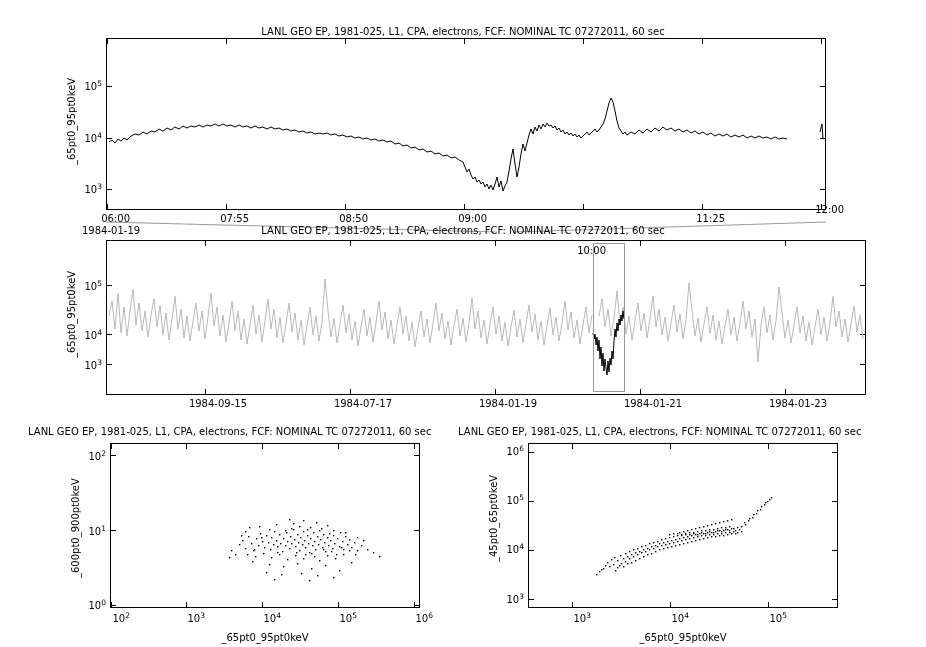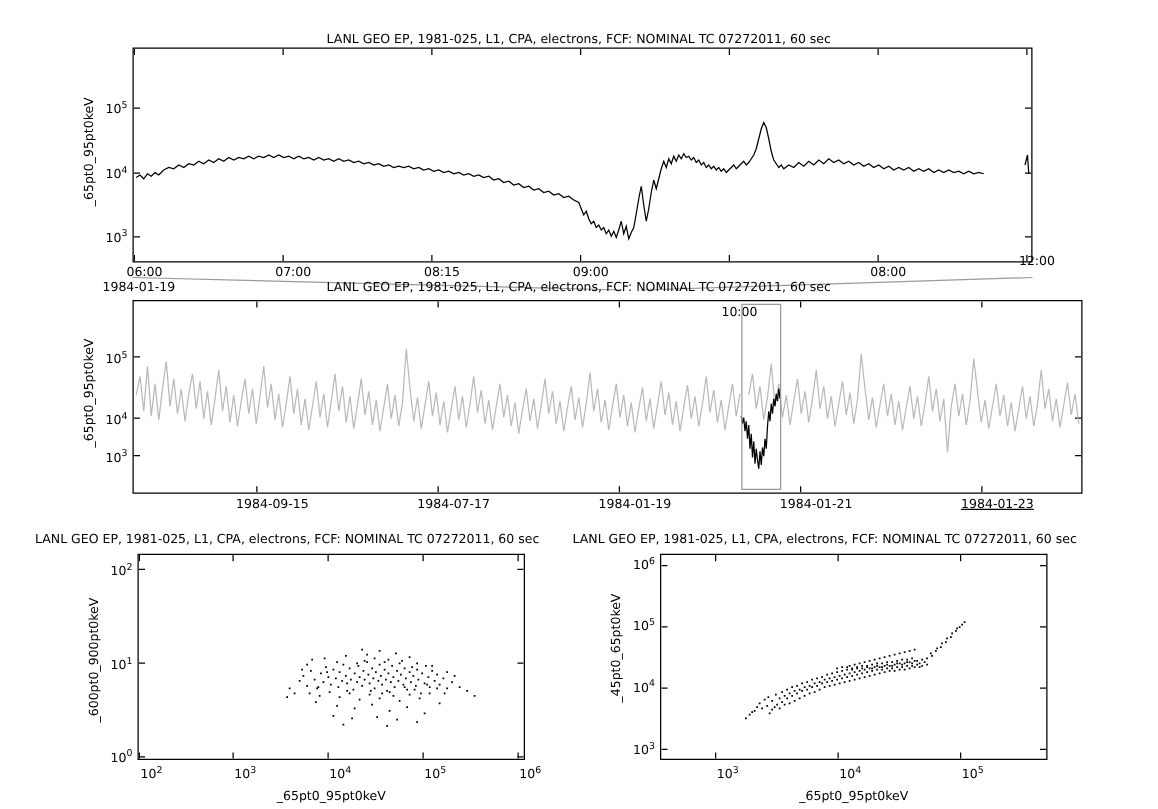--- a/index.html
+++ b/index.html
@@ -113,25 +113,25 @@
         <line class="tick-line" x1="595.5" y1="0" x2="595.5" y2="5"></line>
         <line class="tick-line" x1="714.5" y1="0" x2="714.5" y2="5"></line>
       </g>
 
       <path class="series-line" d="M2,103 L5,101 L8,104 L11,100 L14,102 L17,99 L20,101 L24,97 L28,95 L32,96 L36,93 L40,95 L44,92 L48,93 L52,90 L56,92 L60,89 L64,91 L68,88 L72,90 L76,87 L80,89 L84,87 L88,88 L92,86 L96,88 L100,86 L104,87 L108,85 L112,87 L116,85 L120,87 L124,86 L128,88 L132,86 L136,88 L140,87 L144,89 L148,87 L152,89 L156,88 L160,90 L164,88 L168,90 L172,89 L176,91 L180,90 L184,92 L188,91 L192,93 L196,92 L200,94 L204,93 L208,95 L212,94 L216,95 L220,94 L224,96 L228,95 L232,97 L236,96 L240,98 L244,97 L248,99 L252,98 L256,100 L260,99 L264,101 L268,100 L272,102 L276,101 L280,103 L284,102 L288,105 L292,104 L296,107 L300,106 L304,109 L308,108 L312,111 L316,110 L320,113 L324,112 L328,115 L332,114 L336,117 L340,116 L344,119 L348,118 L352,121 L356,123 L358,128 L360,133 L362,130 L364,136 L366,140 L368,138 L370,143 L372,141 L374,145 L376,143 L378,148 L380,145 L382,150 L384,146 L386,151 L388,145 L390,138 L392,148 L394,142 L396,152 L398,147 L400,143 L402,132 L404,120 L406,110 L408,125 L410,138 L412,128 L414,115 L416,105 L418,112 L420,104 L422,96 L424,90 L426,95 L428,88 L430,92 L432,86 L434,90 L436,85 L438,88 L440,84 L442,87 L444,86 L446,89 L448,87 L450,91 L452,89 L454,93 L456,91 L458,95 L460,93 L462,96 L464,94 L466,97 L468,95 L470,98 L472,96 L474,99 L476,97 L478,95 L480,93 L482,96 L484,94 L486,92 L488,90 L490,93 L492,91 L494,88 L496,85 L498,80 L500,72 L502,64 L504,59 L506,63 L508,72 L510,82 L512,89 L514,92 L516,95 L518,93 L520,96 L524,93 L528,95 L532,91 L536,94 L540,90 L544,93 L548,89 L552,92 L556,88 L560,91 L564,89 L568,92 L572,90 L576,93 L580,91 L584,94 L588,92 L592,95 L596,93 L600,96 L604,94 L608,97 L612,95 L616,97 L620,95 L624,98 L628,96 L632,98 L636,96 L640,99 L644,97 L648,99 L652,97 L656,99 L660,98 L664,100 L668,98 L672,100 L676,99 L680,100"></path>
       <path class="series-line" d="M713,93 L715,85 L716,100"></path>
     </svg>
   </div>
 
   <div class="xtick" style="left:82px; top:213px; width:48px;">06:00</div>
-  <div class="xtick" style="left:201px; top:213px; width:48px;">07:00</div>
-  <div class="xtick" style="left:320px; top:213px; width:48px;">08:15</div>
+  <div class="xtick" style="left:201px; top:213px; width:48px;">07:55</div>
+  <div class="xtick" style="left:320px; top:213px; width:48px;">08:50</div>
   <div class="xtick" style="left:439px; top:213px; width:48px;">09:00</div>
   <div class="xtick" style="left:558px; top:213px; width:48px;margin-top:32px;">10:00</div>
-  <div class="xtick" style="left:677px; top:213px; width:48px;">08:00</div>
+  <div class="xtick" style="left:677px; top:213px; width:48px;">11:25</div>
   <div class="xtick" style="left:796px; top:204px; width:48px;">12:00</div>
 
   <div class="xlabel" style="left:82px; top:225px; width:90px; text-align:left;">1984-01-19</div>
 </div>
 
 <svg class="panel" style="left:0px; top:210px;" width="926" height="50">
   <path class="connector" d="M106,12 L497,22"></path>
   <path class="connector" d="M826,12 L513,22"></path>
 </svg>
 
@@ -175,21 +175,21 @@
       <path class="series-line" d="M486,92 L487,98 L488,93 L489,104 L490,96 L491,110 L492,99 L493,118 L494,106 L495,125 L496,112 L497,130 L498,118 L499,127 L500,134 L501,120 L502,131 L503,117 L504,124 L505,110 L506,118 L507,100 L508,88 L509,96 L510,82 L511,90 L512,78 L513,84 L514,74 L515,80 L516,70 L517,78"></path>
 
       <rect class="zoombox" x="486.5" y="2.5" width="31" height="148"></rect>
     </svg>
   </div>
 
   <div class="xtick" style="left:163px; top:398px; width:84px;">1984-09-15</div>
   <div class="xtick" style="left:308px; top:398px; width:84px;">1984-07-17</div>
   <div class="xtick" style="left:453px; top:398px; width:84px;">1984-01-19</div>
   <div class="xtick" style="left:598px; top:398px; width:84px;">1984-01-21</div>
-  <div class="xtick" style="left:743px; top:398px; width:84px;text-decoration:underline;">1984-01-23</div>
+  <div class="xtick" style="left:743px; top:398px; width:84px;">1984-01-23</div>
 </div>
 
 <div class="panel">
   <div class="plot-title" style="left:28px; top:426px; width:470px; text-align:left;">LANL GEO EP, 1981-025, L1, CPA, electrons, FCF: NOMINAL TC 07272011, 60 sec</div>
 
   <div class="ylabel" style="left:70px; top:578px;">_600pt0_900pt0keV</div>
 
   <div class="ytick" style="left:76px; top:598px; width:30px;">10<sup>0</sup></div>
   <div class="ytick" style="left:76px; top:524px; width:30px;">10<sup>1</sup></div>
   <div class="ytick" style="left:76px; top:449px; width:30px;">10<sup>2</sup></div>

